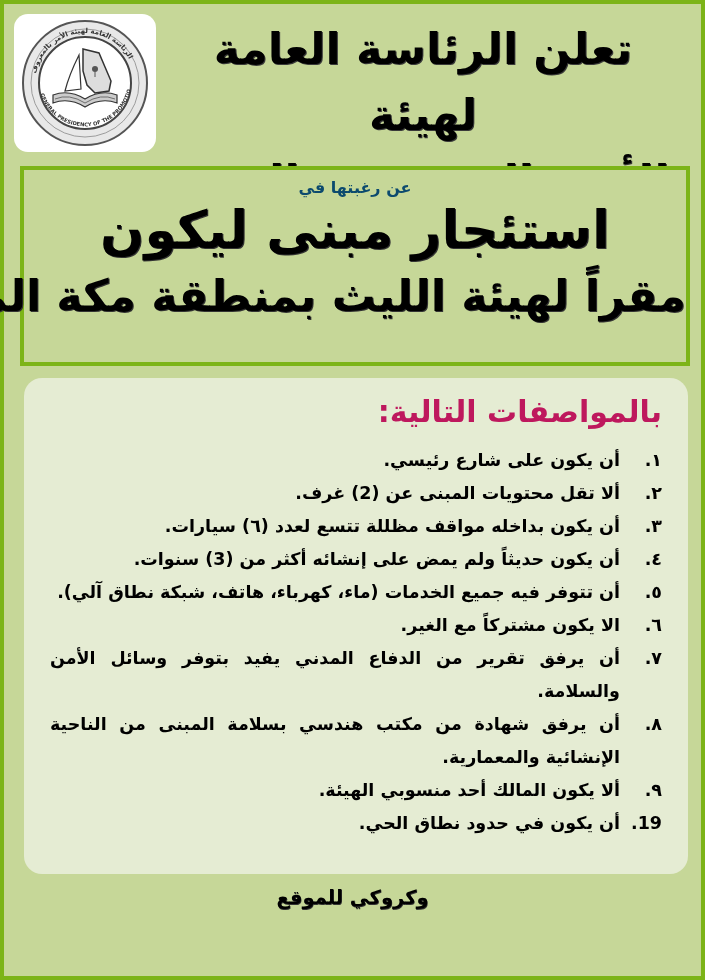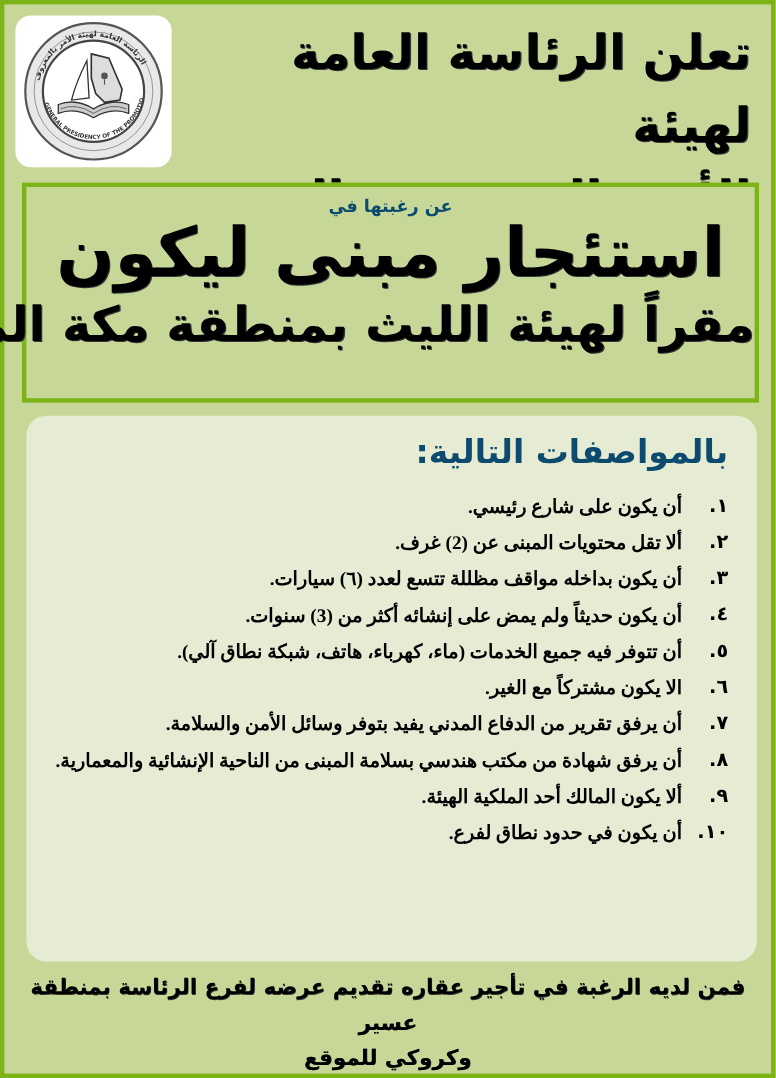--- a/index.html
+++ b/index.html
@@ -14,58 +14,58 @@
       border: 4px solid #7cb418;
       background: #c6d798;
     }
     .logo-box {
       position: absolute; left: 10px; top: 10px; width: 142px; height: 138px;
       background: #ffffff; border-radius: 14px;
       display: flex; align-items: center; justify-content: center;
     }
     .header-title {
       position: absolute; right: 18px; top: 12px; width: 520px;
-      direction: rtl; text-align: right;
+      direction: rtl; text-align: center;
       font-weight: bold; color: #000;
       font-size: 44px; line-height: 66px;
       font-family: "DejaVu Sans", sans-serif;
       text-shadow: 1px 1px 0 #3a3a3a;
     }
     .frame {
       position: absolute; left: 16px; top: 162px; width: 670px; height: 200px;
       box-sizing: border-box;
       border: 4px solid #7cb418;
       background: #c6d798;
       direction: rtl; text-align: center;
     }
     .frame .intro {
       font-weight: bold; font-size: 16px; margin-top: 8px; color: #0c4a6e;
     }
     .frame .big {
-      font-weight: bold; font-size: 62px; line-height: 66px; color: #000;
+      font-weight: bold; font-size: 52px; line-height: 66px; color: #000;
       text-shadow: 1px 1px 0 #333;
       white-space: nowrap;
     }
     .specs {
       position: absolute; left: 20px; top: 374px; width: 664px; height: 496px;
       box-sizing: border-box;
       background: #e5ecd3; border-radius: 18px;
       direction: rtl; padding: 12px 26px 10px 26px;
     }
     .specs h2 {
-      margin: 0 0 10px 0; font-size: 30px; font-weight: bold; color: #0c4a6e;
+      margin: 0 0 10px 0; font-size: 30px; font-weight: bold; color: #be185d;
       line-height: 44px;
     }
     .specs ol { list-style: none; margin: 0; padding: 0; }
     .specs li {
       display: flex; font-weight: bold; color: #000;
       font-size: 17.5px; line-height: 33px;
     }
     .specs li .num { width: 42px; flex: none; text-align: right; }
-    .specs li .txt { flex: 1; text-align: justify; text-align-last: right; font-family: Liberation Serif, serif; }
+    .specs li .txt { flex: 1; text-align: justify; text-align-last: right; }
     .footer {
       position: absolute; left: 14px; right: 14px; top: 878px;
       direction: rtl; text-align: center;
       font-weight: bold; font-size: 19.5px; line-height: 32px; color: #000;
       text-shadow: 0.5px 0.5px 0 #333;
     }
   </style>
 </head>
 <body>
 
@@ -139,27 +139,26 @@
       <li>
           <span class="num">٧.</span>
           <span class="txt">أن يرفق تقرير من الدفاع المدني يفيد بتوفر وسائل الأمن والسلامة.</span>
         </li>
       <li>
           <span class="num">٨.</span>
           <span class="txt">أن يرفق شهادة من مكتب هندسي بسلامة المبنى من الناحية الإنشائية والمعمارية.</span>
         </li>
       <li>
           <span class="num">٩.</span>
-          <span class="txt">ألا يكون المالك أحد الملكية الهيئة.</span>
+          <span class="txt">ألا يكون المالك أحد منسوبي الهيئة.</span>
         </li>
       <li>
-          <span class="num">١٠.</span>
-          <span class="txt">أن يكون في حدود نطاق لفرع.</span>
+          <span class="num">19.</span>
+          <span class="txt">أن يكون في حدود نطاق الحي.</span>
         </li>
     </ol>
   </div>
 
   <div class="footer">
-    <div>فمن لديه الرغبة في تأجير عقاره تقديم عرضه لفرع الرئاسة بمنطقة عسير</div>
     <div>وكروكي للموقع</div>
   </div>
 
 </div>
 
 </body></html>

